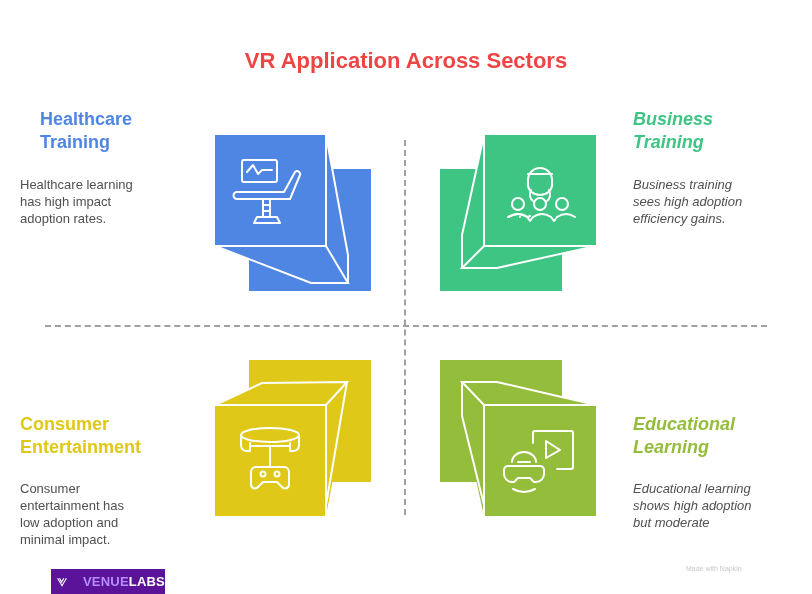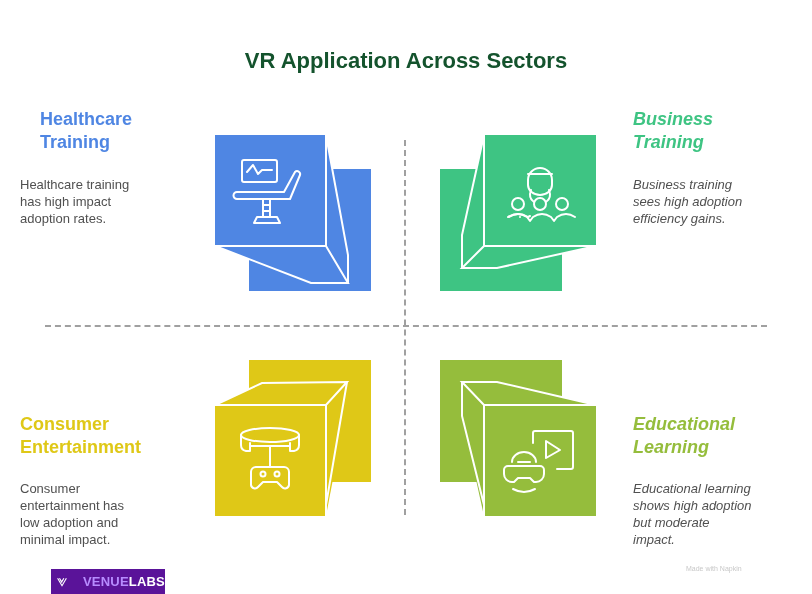--- a/index.html
+++ b/index.html
@@ -1,17 +1,17 @@
 <!DOCTYPE html>
 <html><head>
 <meta charset="utf-8">
 <style>
   html, body { margin:0; padding:0; background:#ffffff; }
   body { width:812px; height:594px; position:relative; overflow:hidden; font-family:"Liberation Sans", sans-serif; }
-  .title { position:absolute; left:0; width:812px; top:48px; text-align:center; font-size:22px; font-weight:bold; color:#14532d; }
+  .title { position:absolute; left:0; width:812px; top:48px; text-align:center; font-size:22px; font-weight:bold; color:#ef4444; }
   .hline { position:absolute; left:45px; top:325px; width:722px; border-top:2px dashed #a0a0a0; }
   .vline { position:absolute; left:404px; top:140px; height:375px; border-left:2px dashed #a0a0a0; }
   .heading { position:absolute; font-size:18px; font-weight:bold; line-height:23px; }
   .desc { position:absolute; font-size:13px; line-height:17px; color:#505050; }
   .right { text-align:left; }
   .left { text-align:left;font-style:italic; }
   .shape { position:absolute; }
   .logo { position:absolute; left:51px; top:569px; width:114px; height:25px; background:#5a1399; display:flex; align-items:center; padding-left:6px; box-sizing:border-box; }
   .logo-text { font-weight:bold; font-size:13px; letter-spacing:0.2px; margin-left:16px; }
   .logo-a { color:#b78cff; }
@@ -25,21 +25,21 @@
 
 <div class="vline"></div>
 <div class="hline"></div>
 
 <div>
   <div class="heading right" style="left:40px; top:108px; width:105px; color:#4f86e3;">
     <div>Healthcare</div>
     <div>Training</div>
   </div>
   <div class="desc right" style="left:20px; top:176px; width:147px;">
-    <div>Healthcare training</div>
+    <div>Healthcare learning</div>
     <div>has high impact</div>
     <div>adoption rates.</div>
   </div>
   <svg class="shape" style="left:200px; top:120px;" width="190" height="190" viewBox="200 120 190 190">
     <rect x="249" y="169" width="122" height="122" fill="#4f86e3"></rect>
     <polygon points="215,135 326,135 348,255 348,283 311,283 215,246" fill="#4f86e3"></polygon>
     <polyline points="326,135 348,255 348,283" fill="none" stroke="#fff" stroke-width="2"></polyline>
     <polyline points="326,246 348,283 311,283 215,246 326,246 326,135" fill="none" stroke="#fff" stroke-width="2"></polyline>
     <g fill="none" stroke="#fff" stroke-width="2" stroke-linecap="round" stroke-linejoin="round">
       <rect x="242" y="160" width="35" height="22" rx="2"></rect>
@@ -116,21 +116,20 @@
 
 <div>
   <div class="heading left" style="left:633px; top:413px; width:160px; color:#95bd3c;">
     <div>Educational</div>
     <div>Learning</div>
   </div>
   <div class="desc left" style="left:633px; top:480px; width:175px;">
     <div>Educational learning</div>
     <div>shows high adoption</div>
     <div>but moderate</div>
-    <div>impact.</div>
   </div>
   <svg class="shape" style="left:430px; top:350px;" width="180" height="180" viewBox="430 350 180 180">
     <rect x="440" y="360" width="122" height="122" fill="#95bd3c"></rect>
     <polygon points="462,382 497,382 596,405 596,516 484,516 462,416" fill="#95bd3c"></polygon>
     <polyline points="484,405 462,382 497,382 596,405 484,405" fill="none" stroke="#fff" stroke-width="2"></polyline>
     <polyline points="462,382 462,416 484,505" fill="none" stroke="#fff" stroke-width="2"></polyline>
     <line x1="484" y1="405" x2="484" y2="516" stroke="#fff" stroke-width="2"></line>
     <g fill="none" stroke="#fff" stroke-width="2" stroke-linecap="round" stroke-linejoin="round">
       <path d="M533,443 v-10 a2,2 0 0 1 2,-2 h36 a2,2 0 0 1 2,2 v34 a2,2 0 0 1 -2,2 h-14"></path>
       <polygon points="546,441 560,450 546,458"></polygon>

